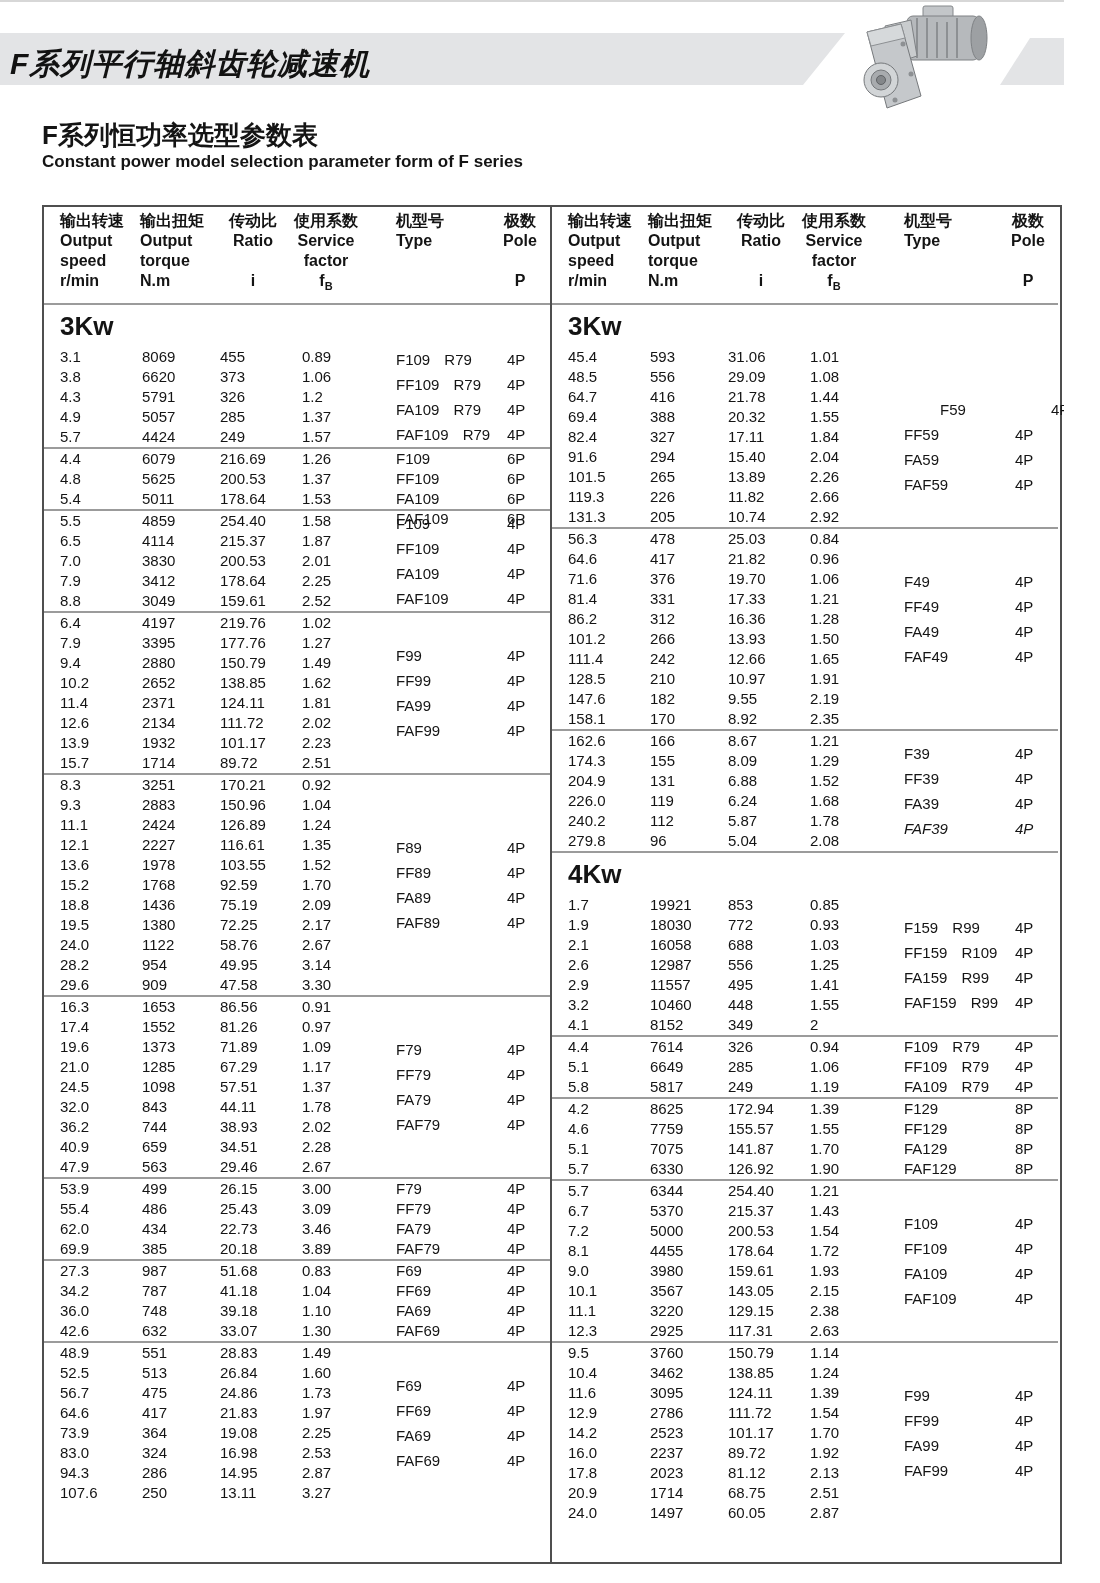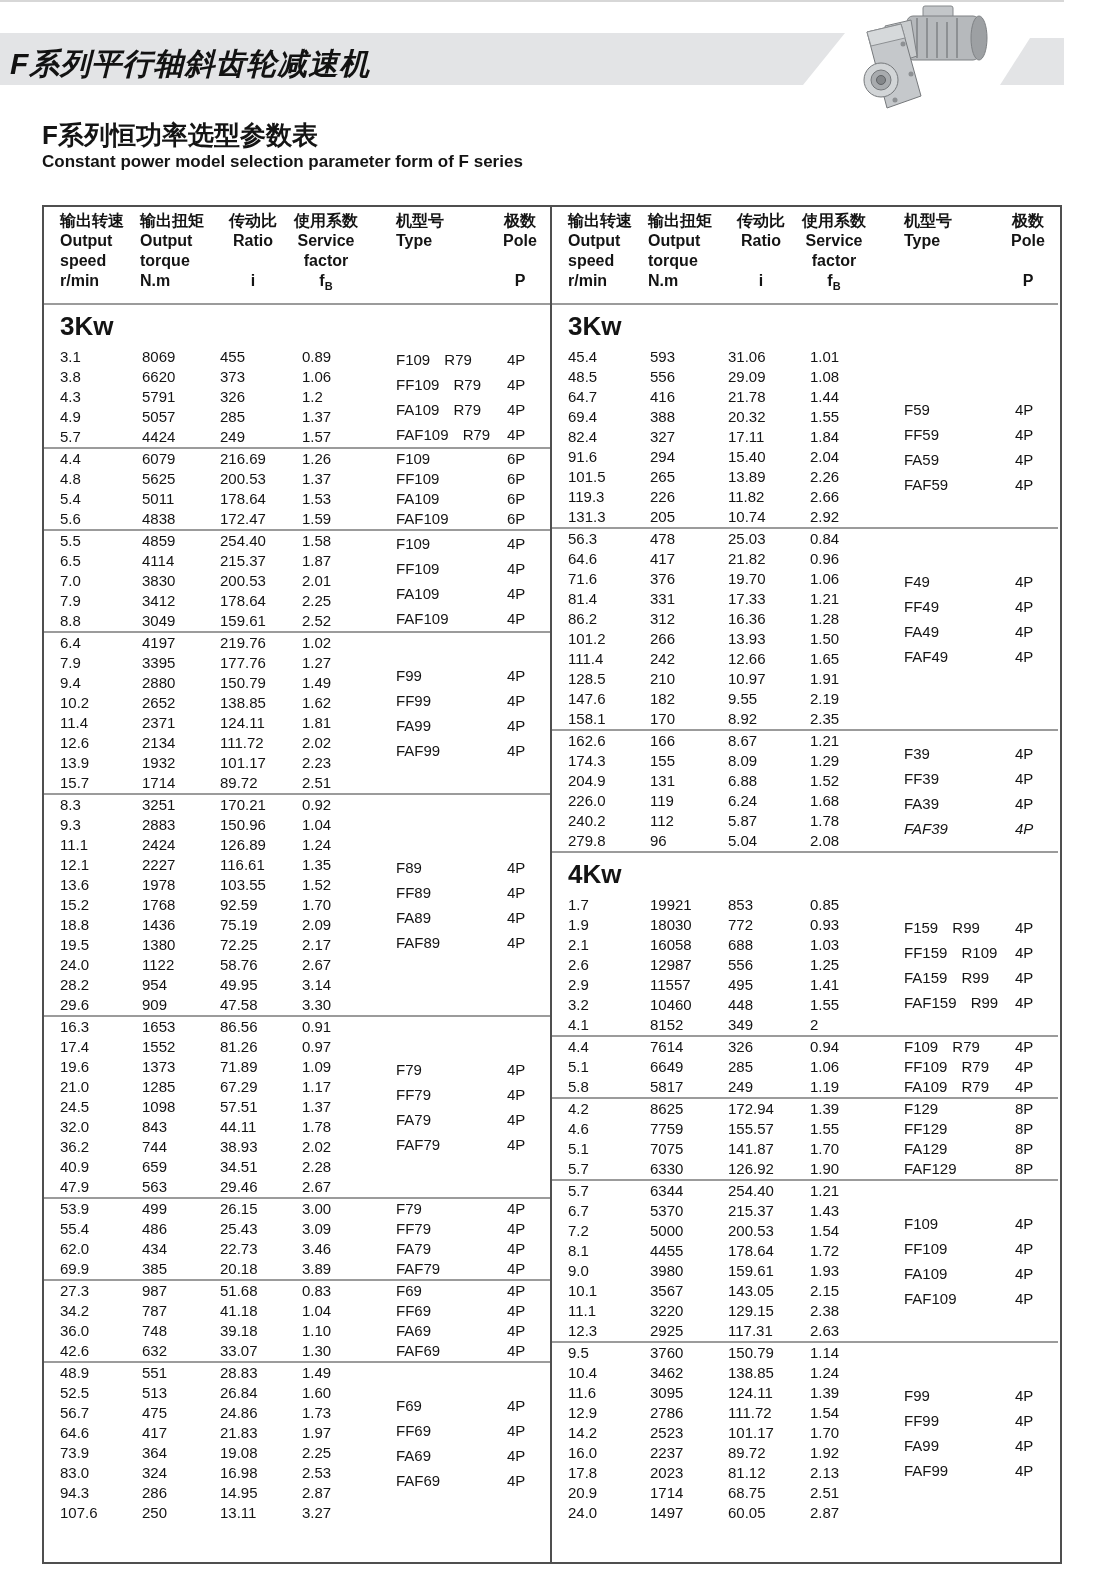--- a/index.html
+++ b/index.html
@@ -174,26 +174,20 @@
             <span class="cell c1">5625</span>
             <span class="cell c2">200.53</span>
             <span class="cell c3">1.37</span>
           </div>
           <div class="trow">
             <span class="cell c0">5.4</span>
             <span class="cell c1">5011</span>
             <span class="cell c2">178.64</span>
             <span class="cell c3">1.53</span>
           </div>
-          <div class="trow">
-            <span class="cell c0">5.6</span>
-            <span class="cell c1">4838</span>
-            <span class="cell c2">172.47</span>
-            <span class="cell c3">1.59</span>
-          </div>
           <div class="types" style="top: 0px;">
             <div class="type-line" style="height: 20px; line-height: 20px;"><span class="type-label">F109</span><span class="pole">6P</span></div>
             <div class="type-line" style="height: 20px; line-height: 20px;"><span class="type-label">FF109</span><span class="pole">6P</span></div>
             <div class="type-line" style="height: 20px; line-height: 20px;"><span class="type-label">FA109</span><span class="pole">6P</span></div>
             <div class="type-line" style="height: 20px; line-height: 20px;"><span class="type-label">FAF109</span><span class="pole">6P</span></div>
           </div>
         </div>
         <div class="group-divider"></div>
         <div class="group">
           <div class="trow">
@@ -641,21 +635,21 @@
             <span class="cell c2">11.82</span>
             <span class="cell c3">2.66</span>
           </div>
           <div class="trow">
             <span class="cell c0">131.3</span>
             <span class="cell c1">205</span>
             <span class="cell c2">10.74</span>
             <span class="cell c3">2.92</span>
           </div>
           <div class="types" style="top: 50px;">
-            <div class="type-line" style="height: 25px; line-height: 25px;"><span class="type-label">F59</span><span class="pole">4P</span></div>
+            <div class="type-line" style="height: 25px; line-height: 25px; margin-left: 36px;"><span class="type-label">F59</span><span class="pole">4P</span></div>
             <div class="type-line" style="height: 25px; line-height: 25px;"><span class="type-label">FF59</span><span class="pole">4P</span></div>
             <div class="type-line" style="height: 25px; line-height: 25px;"><span class="type-label">FA59</span><span class="pole">4P</span></div>
             <div class="type-line" style="height: 25px; line-height: 25px;"><span class="type-label">FAF59</span><span class="pole">4P</span></div>
           </div>
         </div>
         <div class="group-divider"></div>
         <div class="group">
           <div class="trow">
             <span class="cell c0">56.3</span>
             <span class="cell c1">478</span>

